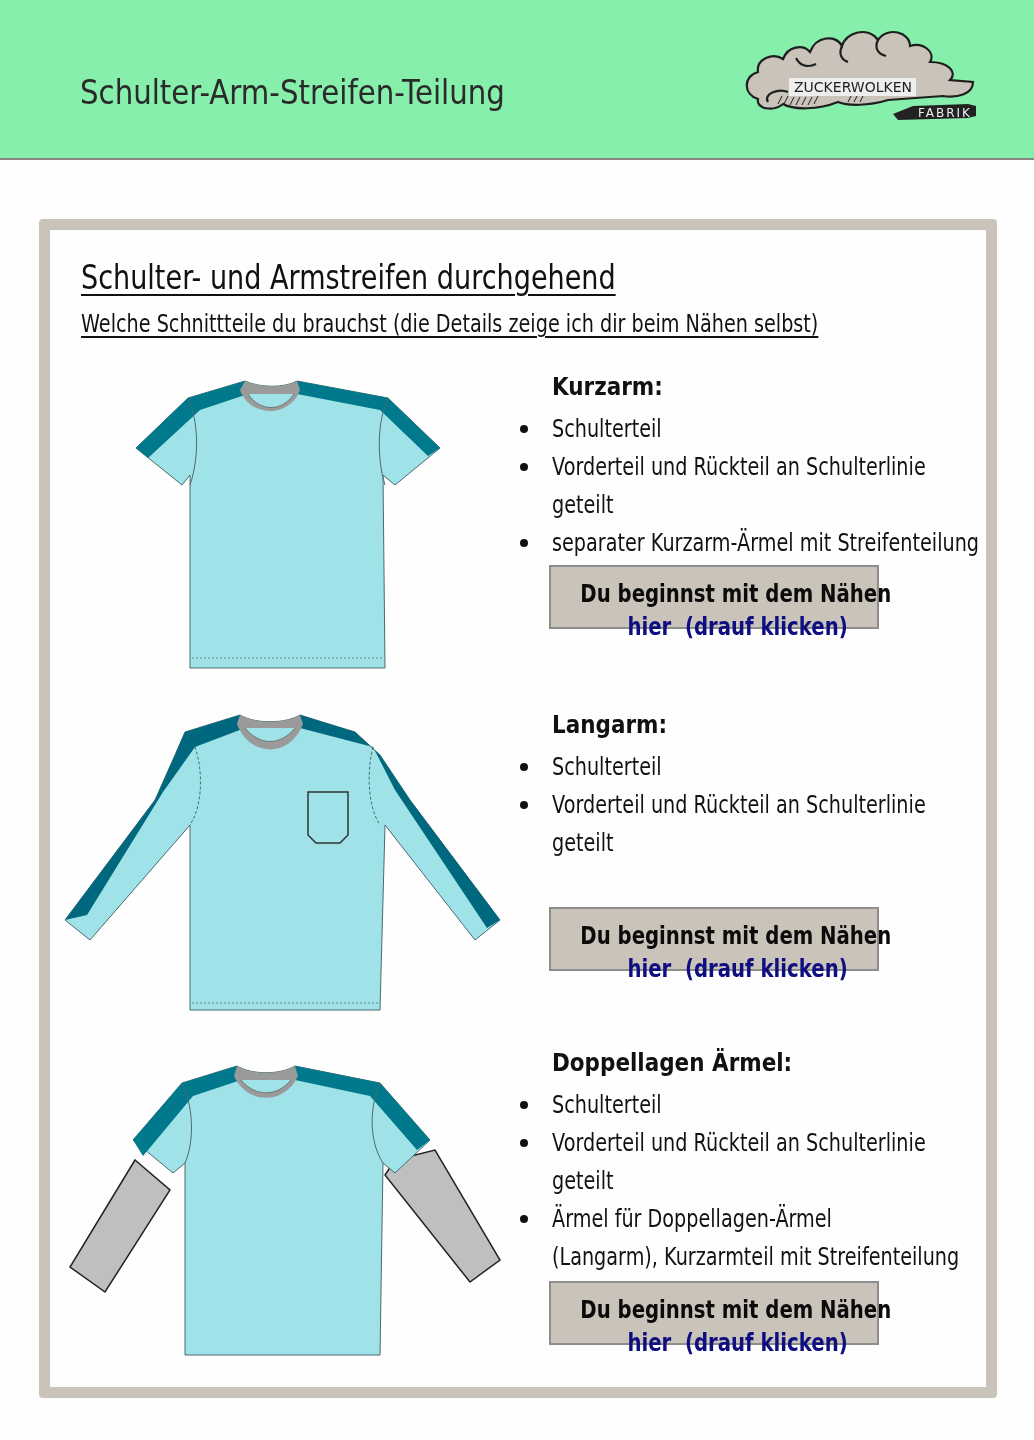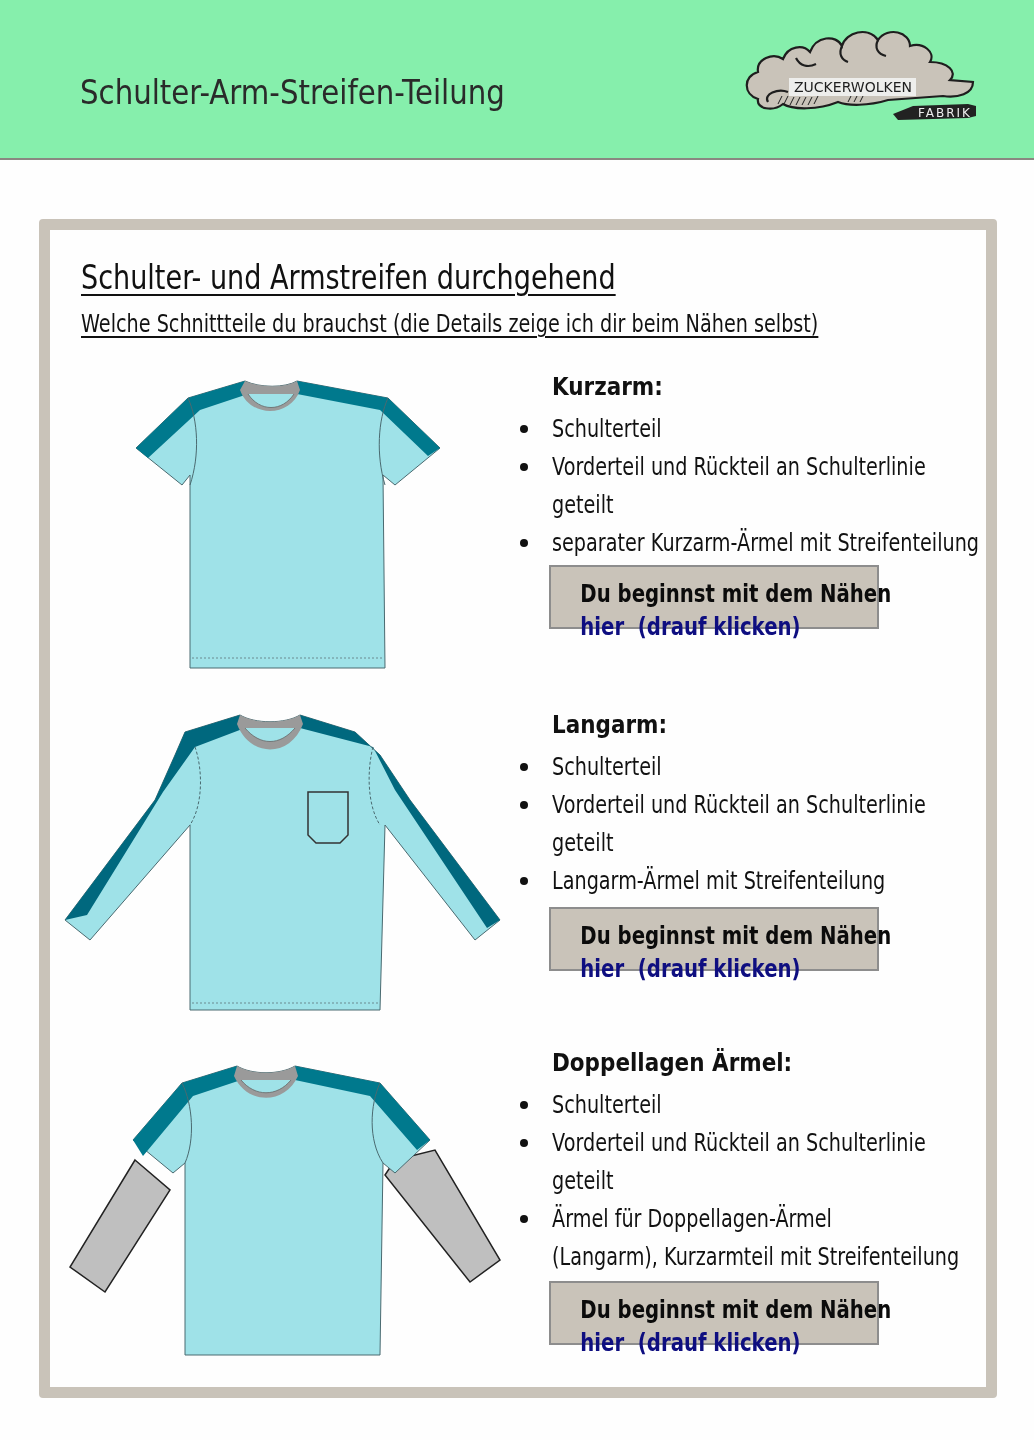--- a/index.html
+++ b/index.html
@@ -41,21 +41,21 @@
     .bullets li { position: relative; padding-left: 36px; font-size: 24px; line-height: 38px; }
     .bullets li .dot {
       position: absolute; left: 4px; top: 15px; width: 8px; height: 8px; border-radius: 50%; background: #111;
     }
     .bullets li .txt {
       display: inline-block; font-family: "DejaVu Sans", sans-serif; transform: scaleX(0.8);
       transform-origin: left top; white-space: nowrap;
     }
     .cta {
       position: absolute; left: 33px; width: 330px; height: 64px; background: #c9c3b9;
-      border: 2px solid #8d8d8d; box-sizing: border-box; text-align: left; cursor: pointer;
+      border: 2px solid #8d8d8d; box-sizing: border-box; text-align: right; cursor: pointer;
     }
     .cta .l1 {
       display: block; margin-top: 13px; font-size: 24px; font-weight: bold; color: #0b0b0b;
       font-family: "DejaVu Sans", sans-serif; transform: scaleX(0.82); white-space: nowrap;
     }
     .cta .l2 {
       display: block; margin-top: 5px; font-size: 24px; font-weight: bold; color: #0e0e80;
       font-family: "DejaVu Sans", sans-serif; transform: scaleX(0.82); white-space: pre;
     }
   </style>
@@ -146,21 +146,20 @@
     <span class="l2">hier  (drauf klicken)</span>
   </div>
 </div>
 
 <div class="block" style="top:710px;">
   <div class="block-title">Langarm:</div>
   <ul class="bullets">
     <li><span class="dot"></span><span class="txt">Schulterteil</span></li>
     <li><span class="dot"></span><span class="txt">Vorderteil und Rückteil an Schulterlinie</span></li>
     <li><span class="txt">geteilt</span></li>
-    <li><span class="dot"></span><span class="txt">Langarm-Ärmel mit Streifenteilung</span></li>
   </ul>
   <div class="cta" style="top:197px;">
     <span class="l1">Du beginnst mit dem Nähen</span>
     <span class="l2">hier  (drauf klicken)</span>
   </div>
 </div>
 
 <div class="block" style="top:1048px;">
   <div class="block-title">Doppellagen Ärmel:</div>
   <ul class="bullets">

